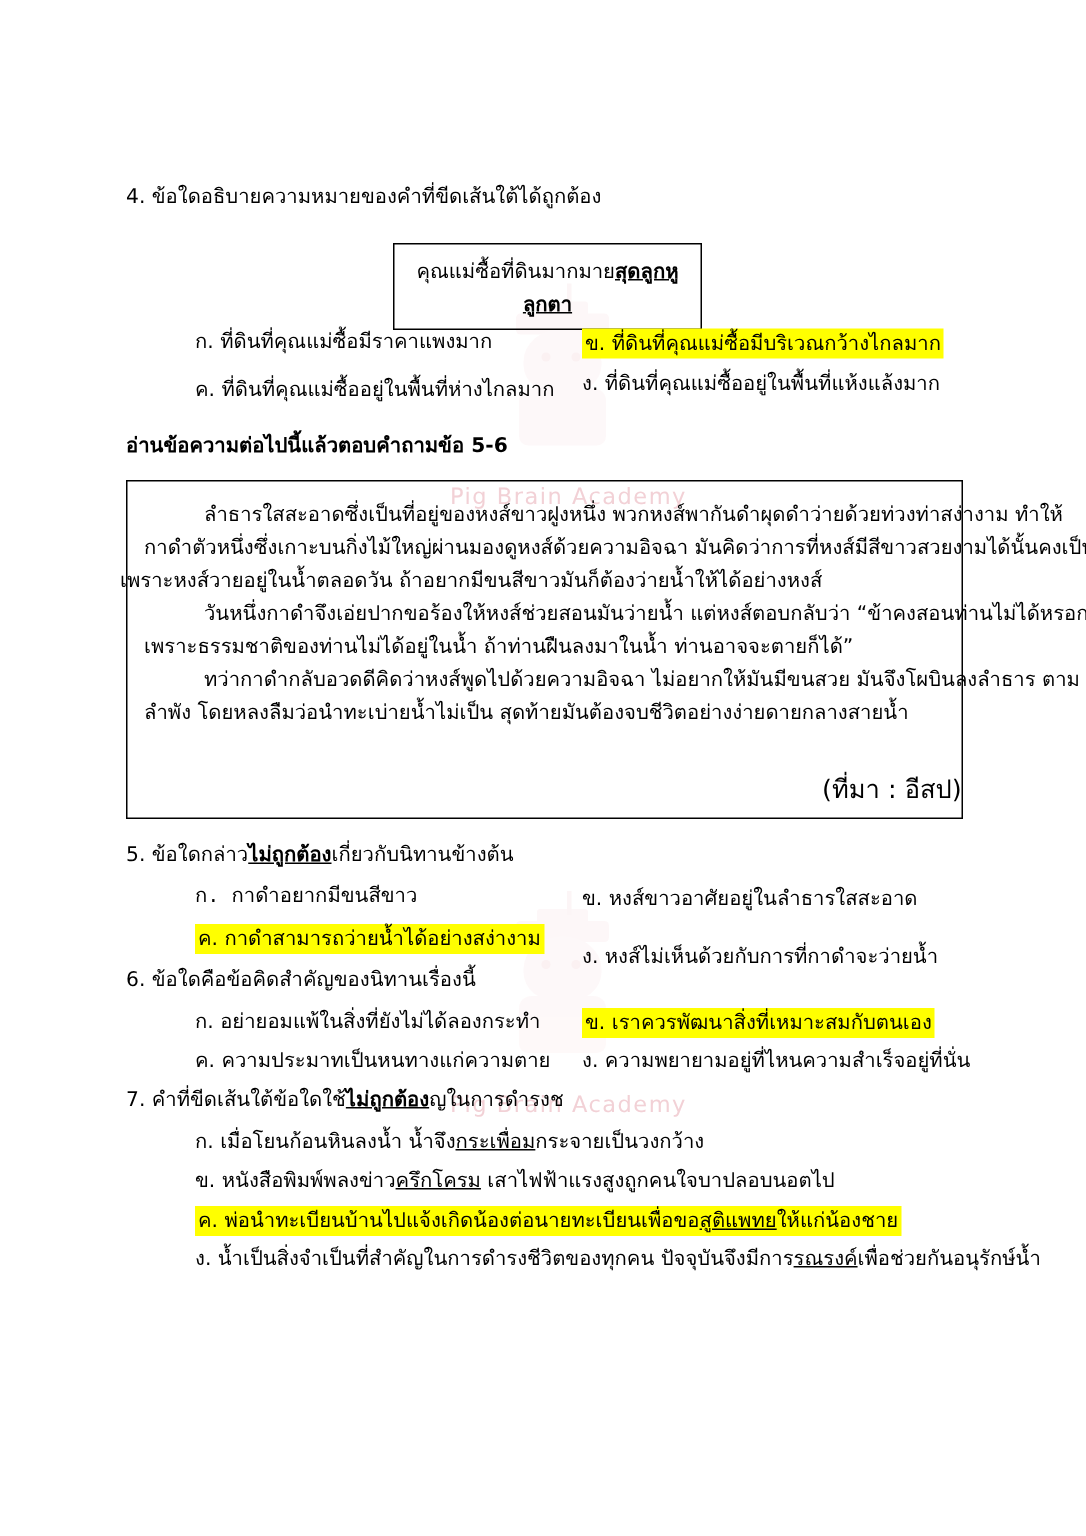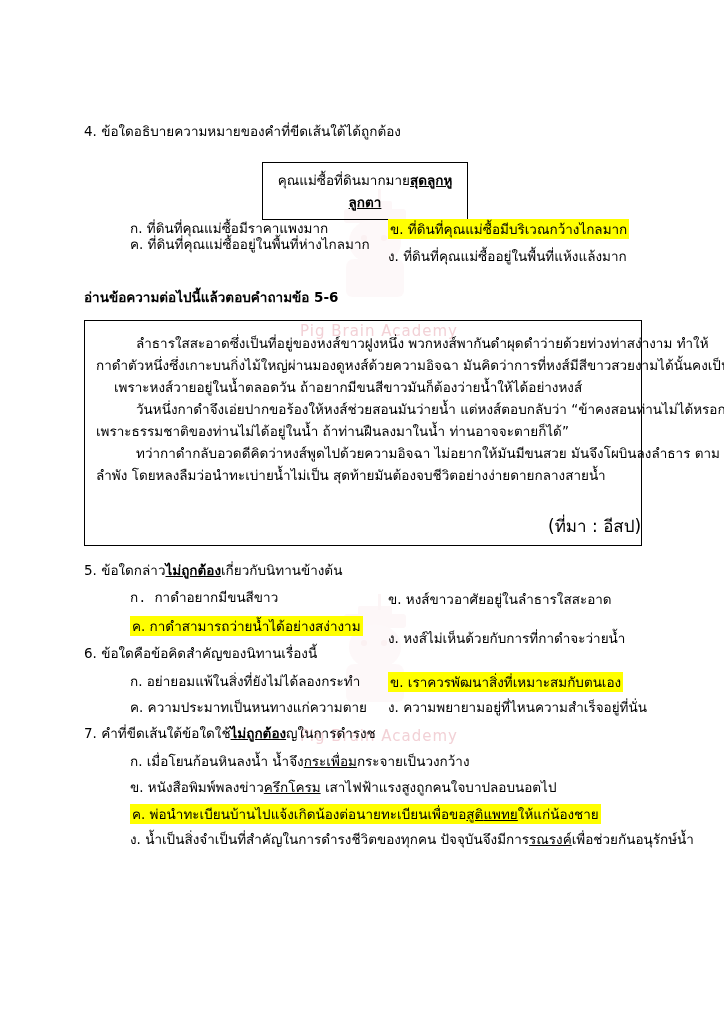--- a/index.html
+++ b/index.html
@@ -153,30 +153,30 @@
   <div class="content">
 
     <div class="line" style="left:84px; top:122px;">4. ข้อใดอธิบายความหมายของคำที่ขีดเส้นใต้ได้ถูกต้อง</div>
 
     <div class="box-quote" style="left:262px; top:162px; width:176px;">
       <span>คุณแม่ซื้อที่ดินมากมาย</span><span class="bold u">สุดลูกหูลูกตา</span>
     </div>
 
     <div class="line" style="left:130px; top:219px;">ก. ที่ดินที่คุณแม่ซื้อมีราคาแพงมาก</div>
     <div class="line hl" style="left:388px; top:219px;">ข. ที่ดินที่คุณแม่ซื้อมีบริเวณกว้างไกลมาก</div>
-    <div class="line" style="left:130px; top:235px;text-align:right;">ค. ที่ดินที่คุณแม่ซื้ออยู่ในพื้นที่ห่างไกลมาก</div>
+    <div class="line" style="left:130px; top:251px;text-align:right;">ค. ที่ดินที่คุณแม่ซื้ออยู่ในพื้นที่ห่างไกลมาก</div>
     <div class="line" style="left:388px; top:247px;">ง. ที่ดินที่คุณแม่ซื้ออยู่ในพื้นที่แห้งแล้งมาก</div>
 
     <div class="line bold" style="left:84px; top:288px; font-size:13.5px;">อ่านข้อความต่อไปนี้แล้วตอบคำถามข้อ 5-6</div>
 
     <div class="passage-box" style="left:84px; top:320px; width:556px; height:224px;"></div>
 
     <div class="passage-text indent" style="left:96px; top:332px;">ลำธารใสสะอาดซึ่งเป็นที่อยู่ของหงส์ขาวฝูงหนึ่ง พวกหงส์พากันดำผุดดำว่ายด้วยท่วงท่าสง่างาม ทำให้</div>
     <div class="passage-text" style="left:96px; top:354px;">กาดำตัวหนึ่งซึ่งเกาะบนกิ่งไม้ใหญ่ผ่านมองดูหงส์ด้วยความอิจฉา มันคิดว่าการที่หงส์มีสีขาวสวยงามได้นั้นคงเป็น</div>
-    <div class="passage-text" style="left:114px; top:376px;">เพราะหงส์วายอยู่ในน้ำตลอดวัน ถ้าอยากมีขนสีขาวมันก็ต้องว่ายน้ำให้ได้อย่างหงส์</div>
+    <div class="passage-text" style="left:80px; top:376px;">เพราะหงส์วายอยู่ในน้ำตลอดวัน ถ้าอยากมีขนสีขาวมันก็ต้องว่ายน้ำให้ได้อย่างหงส์</div>
     <div class="passage-text indent" style="left:96px; top:398px;">วันหนึ่งกาดำจึงเอ่ยปากขอร้องให้หงส์ช่วยสอนมันว่ายน้ำ แต่หงส์ตอบกลับว่า “ข้าคงสอนท่านไม่ได้หรอก</div>
     <div class="passage-text" style="left:96px; top:420px;">เพราะธรรมชาติของท่านไม่ได้อยู่ในน้ำ ถ้าท่านฝืนลงมาในน้ำ ท่านอาจจะตายก็ได้”</div>
     <div class="passage-text indent" style="left:96px; top:442px;">ทว่ากาดำกลับอวดดีคิดว่าหงส์พูดไปด้วยความอิจฉา ไม่อยากให้มันมีขนสวย มันจึงโผบินลงลำธาร ตาม</div>
     <div class="passage-text" style="left:96px; top:464px;">ลำพัง โดยหลงลืมว่อนำทะเบ่ายน้ำไม่เป็น สุดท้ายมันต้องจบชีวิตอย่างง่ายดายกลางสายน้ำ</div>
     <div class="src" style="left:548px; top:512px;">(ที่มา : อีสป)</div>
 
     <div class="line" style="left:84px; top:561px;">
       <span>5. ข้อใดกล่าว</span><span class="u bold">ไม่ถูกต้อง</span><span>เกี่ยวกับนิทานข้างต้น</span>
     </div>
     <div class="line" style="left:130px; top:590px;font-family:Liberation Mono, monospace;">ก. กาดำอยากมีขนสีขาว</div>

